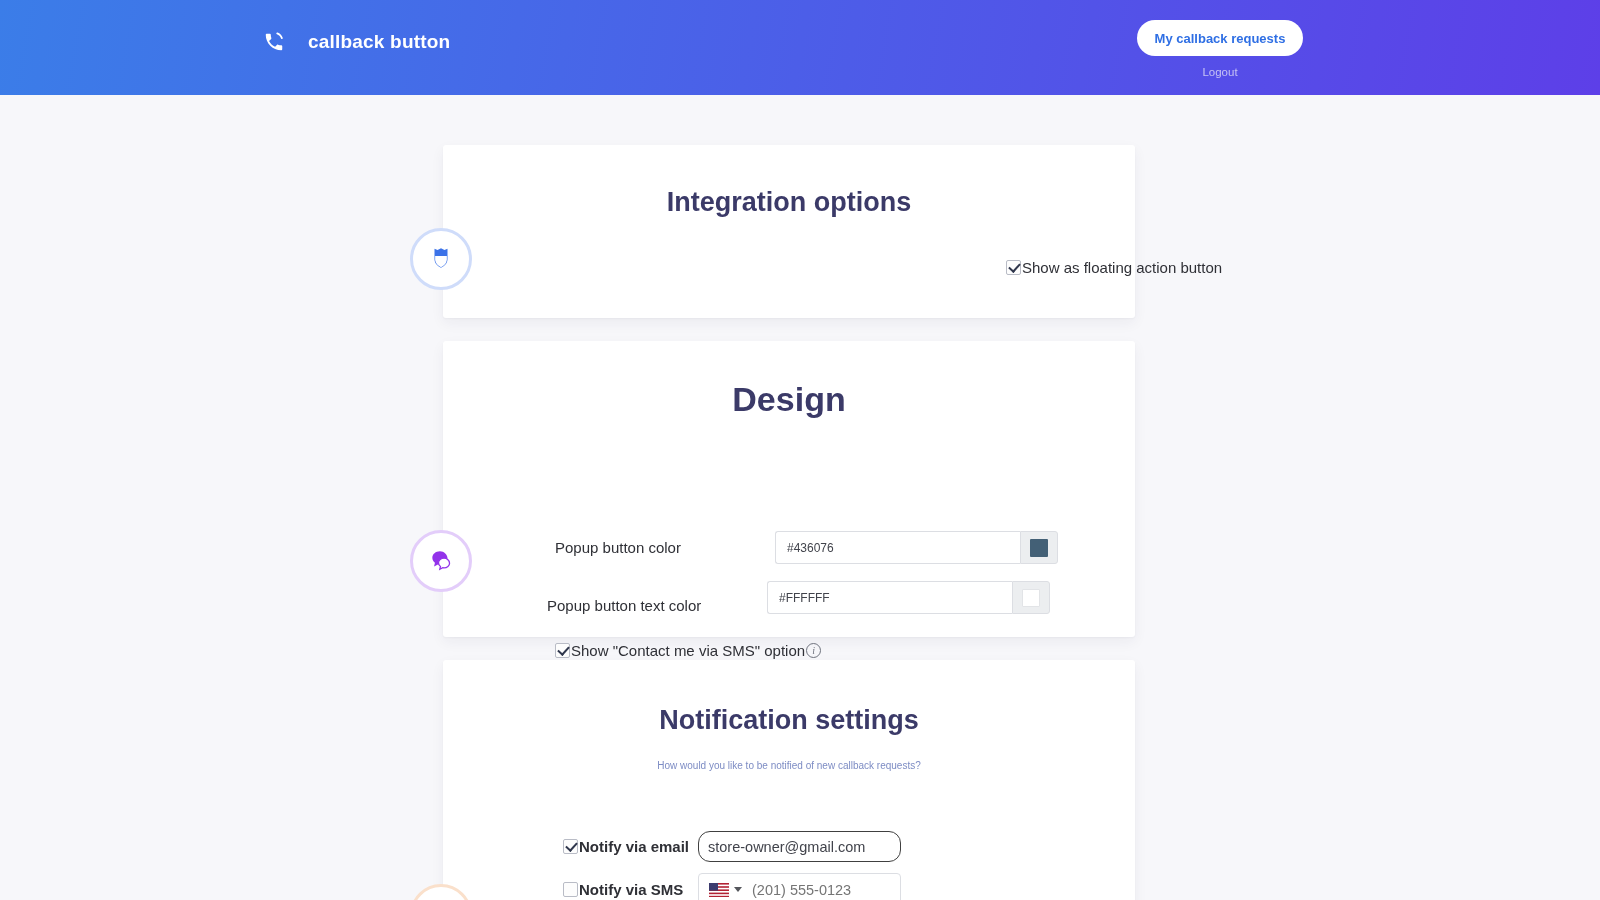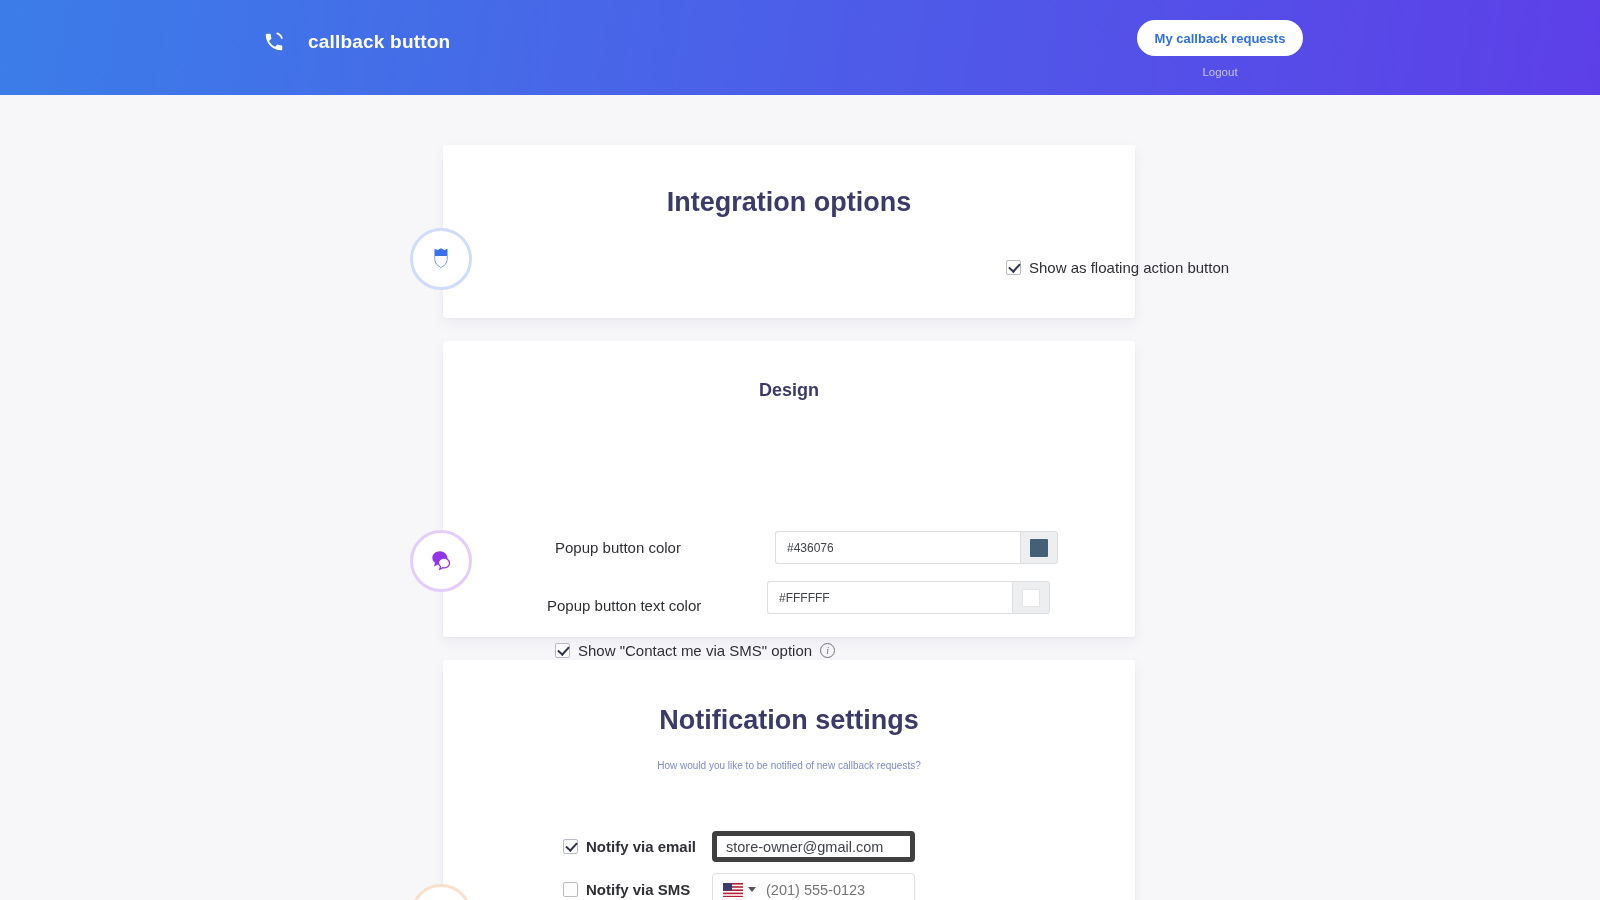--- a/index.html
+++ b/index.html
@@ -80,21 +80,21 @@
   #card-design      { top: 246px; height: 296px; }
   #card-notify      { top: 565px; height: 300px; }
 
   .card-title {
     text-align: center;
     color: #3b3a68;
     font-weight: 700;
     margin: 0;
   }
   #card-integration .card-title { font-size: 27px; padding-top: 42px; text-align: center; }
-  #card-design .card-title      { font-size: 18px; padding-top: 39px; }
+  #card-design .card-title      { font-size: 34px; padding-top: 39px; }
   #card-notify .card-title      { font-size: 27px; padding-top: 45px; }
 
   .card-sub {
     text-align: center;
     color: #7d8cc4;
     font-size: 10px;
     margin-top: 24px;
   }
 
   
@@ -110,21 +110,21 @@
   }
   .badge svg { display: block; }
   #badge-integration { left: -33px; top: 83px;  border-color: #cfdcfa; }
   #badge-design      { left: -33px; top: 189px; border-color: #e3cdfa; }
   #badge-notify      { left: -33px; top: 224px; border-color: #fae0cb; }
 
   
   .chk-row {
     display: flex;
     align-items: center;
-    gap: 8px;
+    gap: 1px;
   }
   .chk {
     width: 15px; height: 15px;
     min-width: 15px;
     border: 1px solid #b9bcc6;
     border-radius: 2px;
     background: #fdfdfd;
     position: relative;
     cursor: pointer;
   }
@@ -195,22 +195,22 @@
   }
   .swatch {
     width: 18px; height: 18px;
     border-radius: 1px;
   }
   .swatch.light { border: 1px solid #e2e4e7; }
 
   .text-input {
     width: 203px;
     height: 31px;
-    border: 5px solid #404040;
-    border-radius: 4px;
+    border: 1px solid #404040;
+    border-radius: 12px;
     padding: 0 9px;
     font-family: "Liberation Sans", sans-serif;
     font-size: 14.5px;
     color: #41434b;
     background: #ffffff;
     outline: none;
   }
   .phone-input-wrap {
     display: flex;
     align-items: center;

